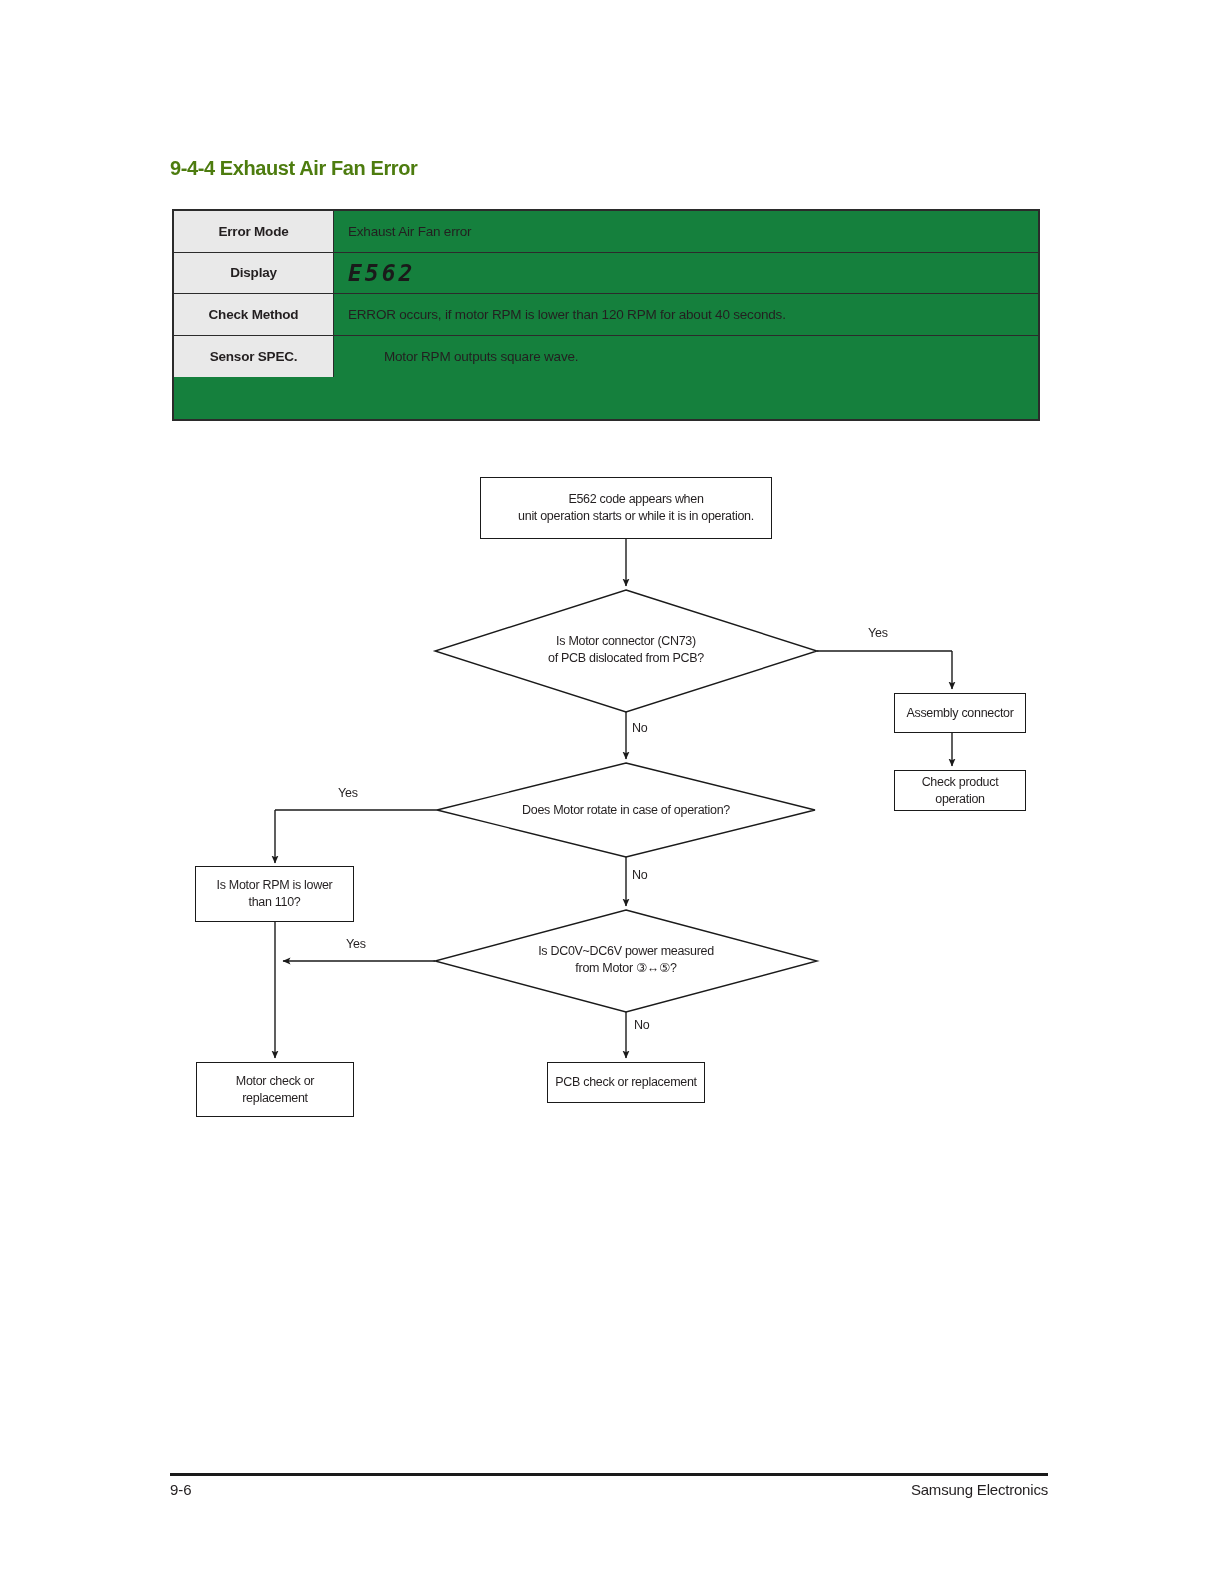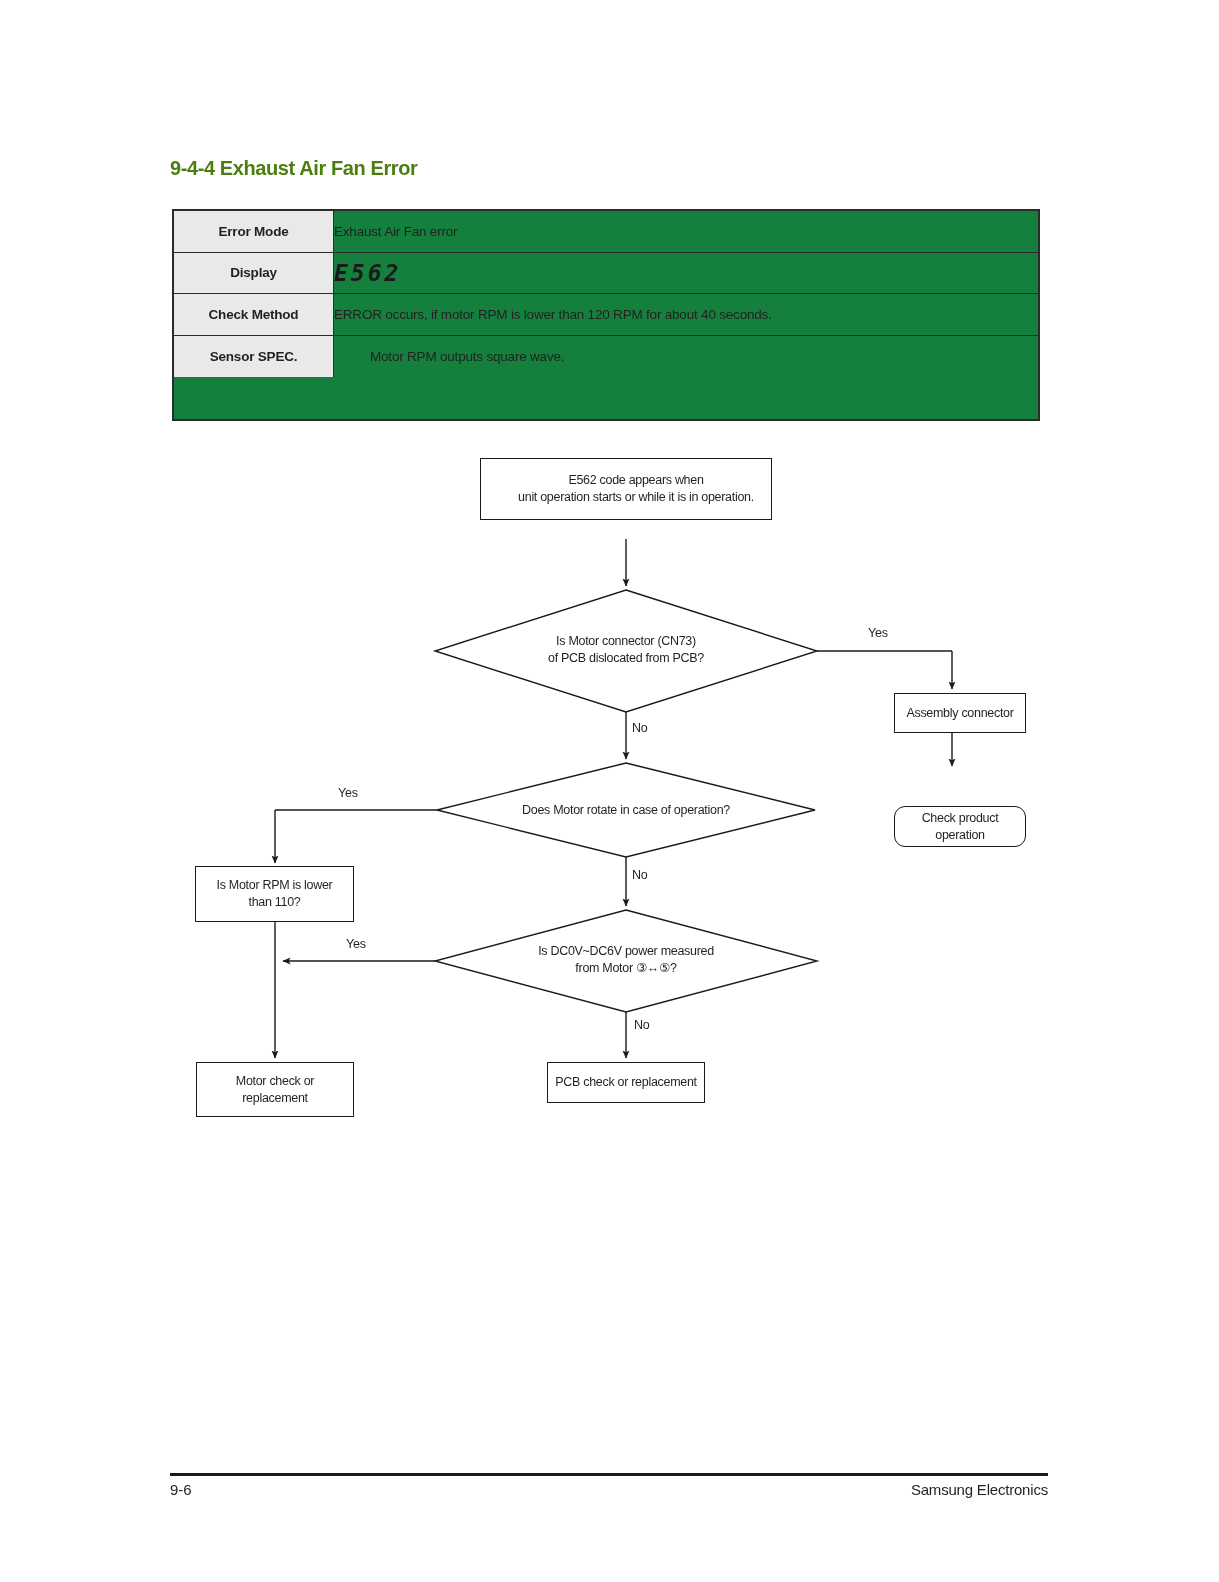--- a/index.html
+++ b/index.html
@@ -33,21 +33,21 @@
   }
   .spec-row:last-child{border-bottom:none;gap:36px;}
   .spec-label{
     background:#e9e9e9;
     border-right:1.4px solid #2b2b2b;
     display:flex;align-items:center;justify-content:center;
     font-weight:bold;font-size:13.5px;letter-spacing:-0.2px;
   }
   .spec-value{
     display:flex;align-items:center;
-    padding-left:0;
+    padding-left:14px;
     font-size:13.5px;letter-spacing:-0.2px;
   }
   .seg-display{
     font-family:"DejaVu Sans Mono",monospace;
     font-style:italic;font-weight:bold;
     font-size:23px;letter-spacing:3px;
     color:#1a1a1a;
   }
   
   .flow-svg{position:absolute;left:0;top:0;}
@@ -138,26 +138,26 @@
 
     <line x1="626" y1="857" x2="626" y2="906" stroke="#1a1a1a" stroke-width="1.4" marker-end="url(#arr)"></line>
 
     <polygon points="626,910 817,961 626,1012 435,961" fill="#ffffff" stroke="#1a1a1a" stroke-width="1.4"></polygon>
 
     <line x1="435" y1="961" x2="283" y2="961" stroke="#1a1a1a" stroke-width="1.4" marker-end="url(#arr)"></line>
 
     <line x1="626" y1="1012" x2="626" y2="1058" stroke="#1a1a1a" stroke-width="1.4" marker-end="url(#arr)"></line>
   </svg>
 
-  <div class="flow-box" style="left:480px;top:458px;width:292px;height:62px;padding-left:20px;">E562 code appears when
+  <div class="flow-box" style="left:480px;top:477px;width:292px;height:62px;padding-left:20px;">E562 code appears when
 unit operation starts or while it is in operation.</div>
 
   <div class="flow-box" style="left:894px;top:693px;width:132px;height:40px;">Assembly connector</div>
 
-  <div class="flow-box" style="left:894px;top:806px;width:132px;height:41px;border-radius:11px;">Check product
+  <div class="flow-box" style="left:894px;top:770px;width:132px;height:41px;">Check product
 operation</div>
 
   <div class="flow-box" style="left:195px;top:866px;width:159px;height:56px;">Is Motor RPM is lower
 than 110?</div>
 
   <div class="flow-box" style="left:196px;top:1062px;width:158px;height:55px;">Motor check or
 replacement</div>
 
   <div class="flow-box" style="left:547px;top:1062px;width:158px;height:41px;">PCB check or replacement</div>
 

